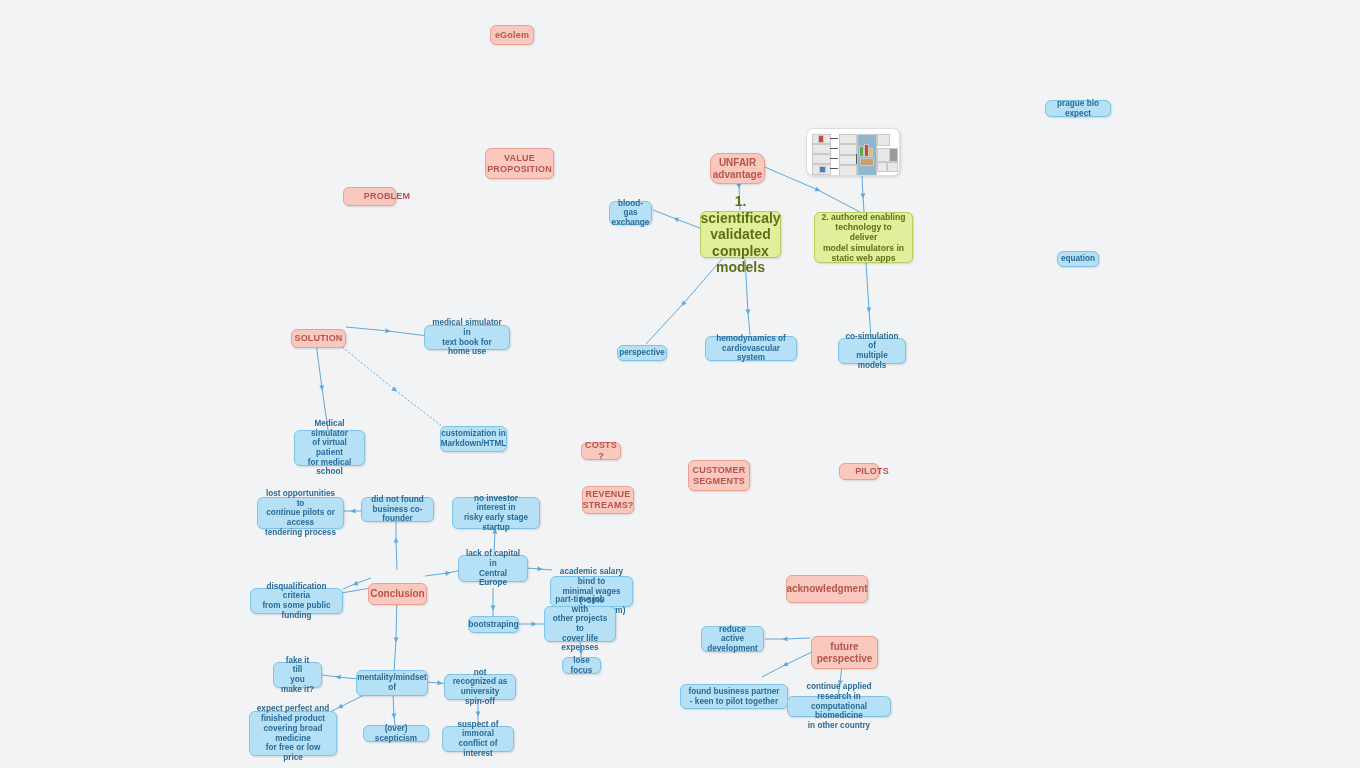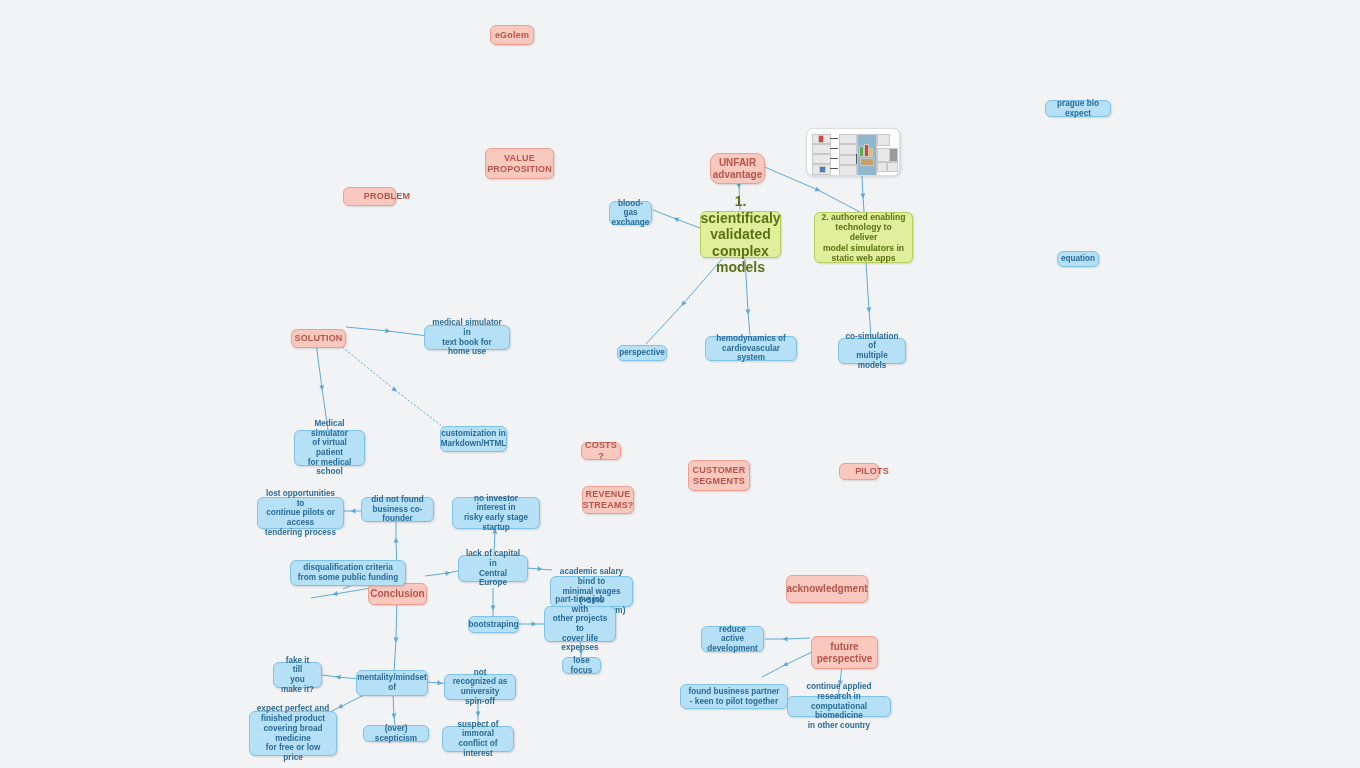--- a/index.html
+++ b/index.html
@@ -216,21 +216,21 @@
 tendering process</div>
   <div class="node blue" style="left:361px;top:497px;width:73px;height:25px;">did not found
 business co-founder</div>
   <div class="node blue" style="left:452px;top:497px;width:88px;height:32px;">no investor interest in
 risky early stage startup</div>
   <div class="node blue" style="left:458px;top:555px;width:70px;height:27px;">lack of capital in
 Central Europe</div>
   <div class="node blue" style="left:550px;top:552px;width:83px;height:31px;margin-top:24px;">academic salary bind to
 minimal wages (~30%
 of industry norm)</div>
-  <div class="node blue" style="left:250px;top:560px;width:116px;height:26px;margin-left:40px;">disqualification criteria
+  <div class="node blue" style="left:250px;top:588px;width:93px;height:26px;">disqualification criteria
 from some public funding</div>
   <div class="node blue" style="left:468px;top:616px;width:51px;height:17px;">bootstraping</div>
   <div class="node blue" style="left:544px;top:606px;width:72px;height:36px;">part-time job with
 other projects to
 cover life expenses</div>
   <div class="node blue" style="left:562px;top:657px;width:39px;height:17px;">lose focus</div>
 
   <div class="node blue" style="left:273px;top:662px;width:49px;height:26px;">fake it till
 you make it?</div>
   <div class="node blue" style="left:356px;top:670px;width:72px;height:26px;">mentality/mindset

